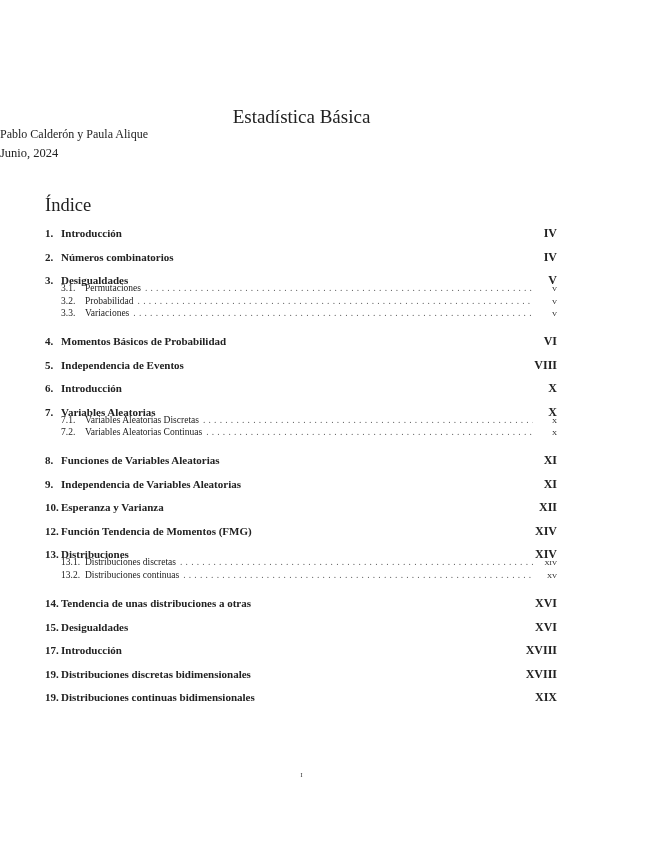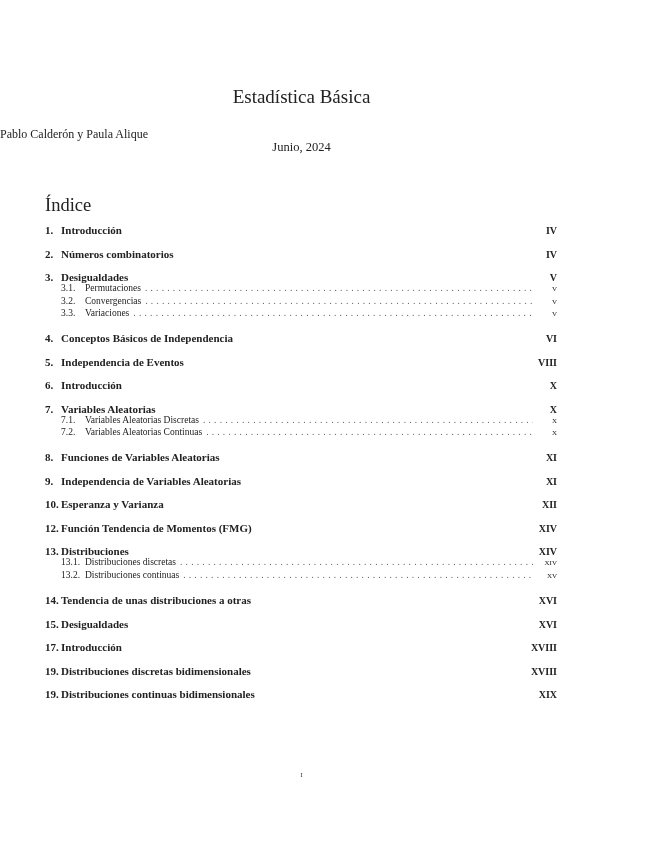--- a/index.html
+++ b/index.html
@@ -1,27 +1,27 @@
 <!DOCTYPE html>
 <html><head>
 <meta charset="utf-8">
 <style>
   html, body { margin: 0; padding: 0; background: #ffffff; }
   body { width: 655px; height: 848px; position: relative; overflow: hidden;
          font-family: "Liberation Serif", "DejaVu Serif", serif; color: #222; }
-  .title { position: absolute; top: 86px; left: 0; width: 603px; text-align: center; font-size: 19px; }
+  .title { position: absolute; top: 106px; left: 0; width: 603px; text-align: center; font-size: 19px; }
   .authors { position: absolute; top: 127px; left: 0; width: 603px; font-size: 12px; }
-  .date { position: absolute; top: 140px; left: 0; width: 603px; text-align: center; font-size: 12.5px; }
+  .date { position: absolute; top: 146px; left: 0; width: 603px; text-align: left; font-size: 12.5px; }
   .toc-heading { position: absolute; top: 195px; left: 45px; font-size: 18.5px; text-align: right; }
   .toc { position: absolute; left: 45px; width: 512px; top: 222px; }
   .entry { position: relative; height: 14px; display: flex; align-items: baseline; }
   .section { font-weight: bold; font-size: 11px; margin-top: 9.5px; }
   .section:first-child { margin-top: 0; }
   .section .num { min-width: 16px; }
-  .section .page { margin-left: auto; font-variant: small-caps; font-size: 14px; text-transform: lowercase; }
+  .section .page { margin-left: auto; font-variant: small-caps; font-size: 17px; text-transform: lowercase; }
   .sub { font-size: 9.5px; height: 12.6px; padding-left: 16px; }
   .sub .num { min-width: 24px; }
   .sub .fill { flex: 1; overflow: hidden; white-space: nowrap; margin: 0 4px; color: #555; letter-spacing: 3.2px; }
   .sub .page { font-variant: small-caps; font-size: 9.5px; text-transform: lowercase; min-width: 20px; text-align: right; }
   .footer { position: absolute; top: 769px; left: 0; width: 603px; text-align: center; font-size: 9px;
             font-variant: small-caps; text-transform: lowercase; }
 </style>
 </head>
 <body>
 
@@ -47,33 +47,33 @@
       <span class="page">V</span>
     </div>
     <div class="entry sub">
       <span class="num">3.1.</span>
       <span class="ttl">Permutaciones</span>
       <span class="fill">........................................................................................................................</span>
       <span class="page">V</span>
     </div>
     <div class="entry sub">
       <span class="num">3.2.</span>
-      <span class="ttl">Convergencias</span>
+      <span class="ttl">Probabilidad</span>
       <span class="fill">........................................................................................................................</span>
       <span class="page">V</span>
     </div>
     <div class="entry sub">
       <span class="num">3.3.</span>
       <span class="ttl">Variaciones</span>
       <span class="fill">........................................................................................................................</span>
       <span class="page">V</span>
     </div>
     <div class="entry section">
       <span class="num">4.</span>
-      <span class="ttl">Conceptos Básicos de Independencia</span>
+      <span class="ttl">Momentos Básicos de Probabilidad</span>
       <span class="page">VI</span>
     </div>
     <div class="entry section">
       <span class="num">5.</span>
       <span class="ttl">Independencia de Eventos</span>
       <span class="page">VIII</span>
     </div>
     <div class="entry section">
       <span class="num">6.</span>
       <span class="ttl">Introducción</span>

